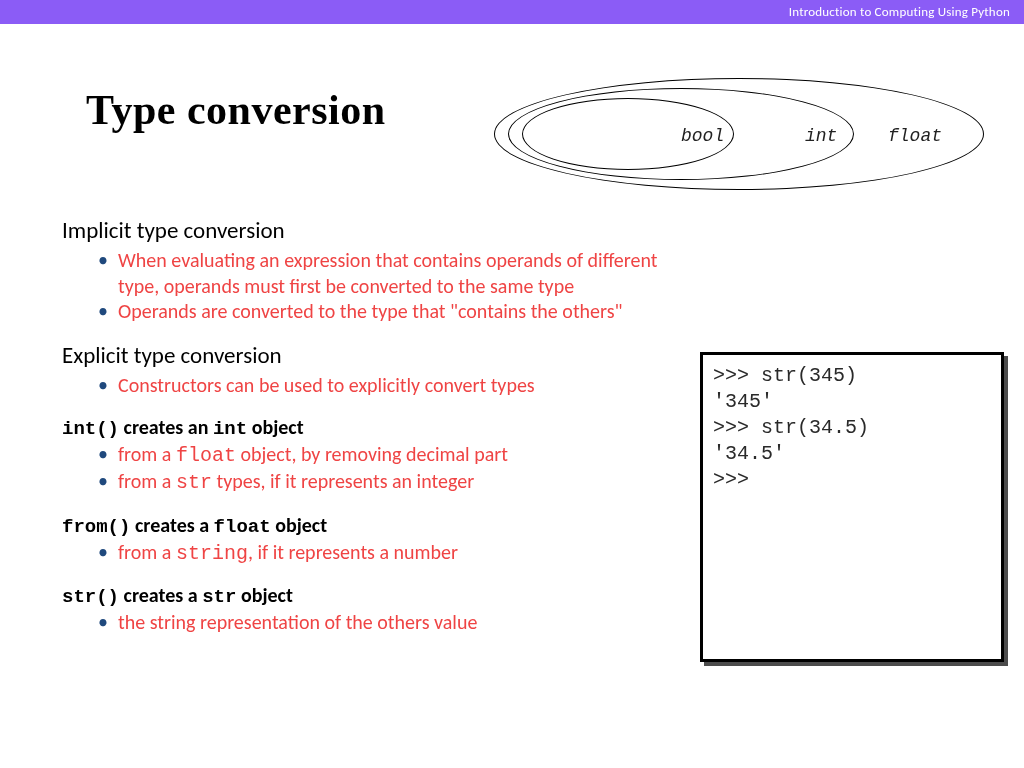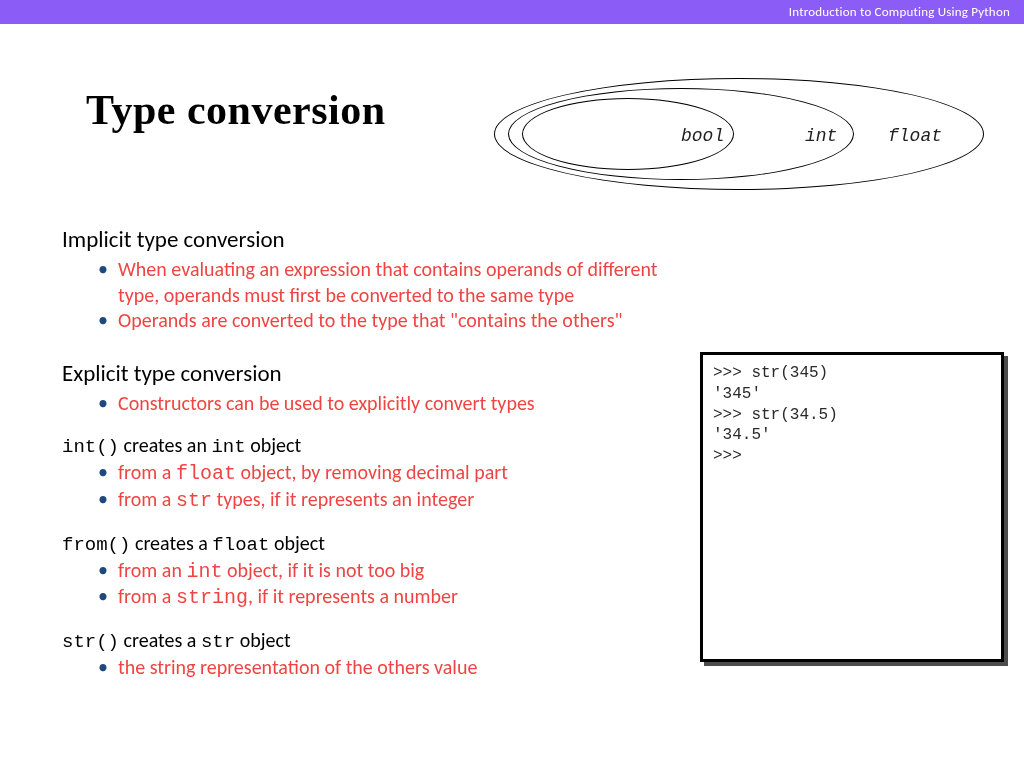--- a/index.html
+++ b/index.html
@@ -63,21 +63,21 @@
     position: absolute;
     top: 200px;
     left: 62px;
     width: 600px;
     color: #1f3864;
   }
   .section-head {
     font-size: 23px;
     color: #000000;
     margin-bottom: 4px;
-    margin-top: 25px;
+    margin-top: 16px;
     font-weight: 400;
   }
   ul.bullets {
     list-style: none;
     padding-left: 40px;
     margin-bottom: 8px;
   }
   ul.bullets li {
     position: relative;
     font-size: 20px;
@@ -93,35 +93,35 @@
     color: #1f497d;
   }
   .mono {
     font-family: "Courier New", monospace;
   }
   .ctor-line {
     font-size: 20px;
     color: #000000;
     margin-top: 17px;
     margin-bottom: 2px;
-    font-weight: 400;
+    font-weight: 700;
   }
   .ctor-line .mono { font-size: 19px; }
   .code-box {
     position: absolute;
     top: 352px;
     left: 700px;
     width: 304px;
     height: 310px;
     background: #ffffff;
     border: 3px solid #000;
     box-shadow: 4px 4px 0 rgba(0,0,0,0.7);
     padding: 8px 10px;
     font-family: "Courier New", monospace;
-    font-size: 16px;
+    font-size: 20px;
     color: #2a2a2a;
     line-height: 1.3;
     white-space: pre;
   }
 </style>
 </head>
 <body>
 
 <div class="header-bar">
   <span>Introduction to Computing Using Python</span>
@@ -156,21 +156,20 @@
   </div>
   <ul class="bullets">
     <li><span>from a </span><span class="mono">float</span><span> object, by removing decimal part</span></li>
     <li><span>from a </span><span class="mono">str</span><span> types, if it represents an integer</span></li>
   </ul>
 
   <div class="ctor-line">
     <span class="mono">from()</span><span> creates a </span><span class="mono">float</span><span> object</span>
   </div>
   <ul class="bullets">
-    <li><span>from an </span><span class="mono">int</span><span> object, if it is not too big</span></li>
     <li><span>from a </span><span class="mono">string</span><span>, if it represents a number</span></li>
   </ul>
 
   <div class="ctor-line">
     <span class="mono">str()</span><span> creates a </span><span class="mono">str</span><span> object</span>
   </div>
   <ul class="bullets">
     <li>the string representation of the others value</li>
   </ul>
 

